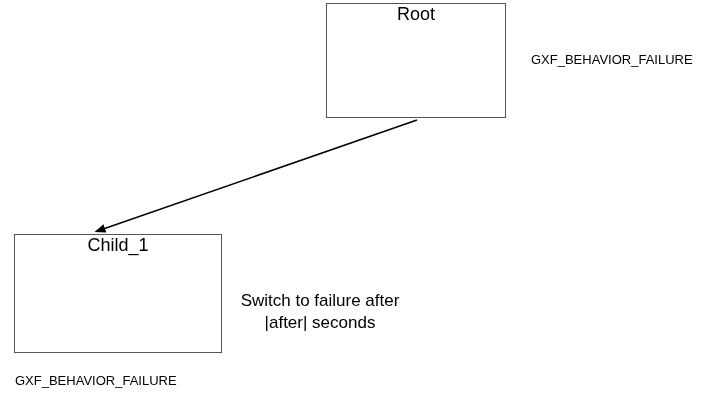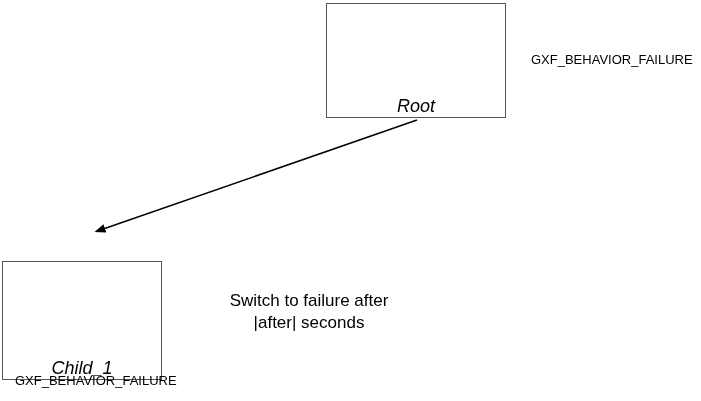--- a/index.html
+++ b/index.html
@@ -25,31 +25,30 @@
     left: 0; top: 0;
     width: 701px; height: 401px;
     pointer-events: none;
   }
   .node-box {
     position: absolute;
     box-sizing: border-box;
     background: #ffffff;
     border: 1.5px solid #555555;
     display: flex;
-    align-items: flex-end;
+    align-items: flex-start;
     justify-content: center;
-    font-style: italic;
   }
   .node-box.root {
     left: 326px; top: 3px;
     width: 180px; height: 115px;
   }
   .node-box.child1 {
-    left: 2px; top: 234px;
-    width: 160px; height: 119px; margin-top: 27px;
+    left: 14px; top: 234px;
+    width: 208px; height: 119px;
   }
   .node-label {
     font-size: 18px;
     color: #000000;
     white-space: nowrap;
   }
   .status-label {
     position: absolute;
     font-size: 13px;
     color: #000000;
@@ -57,21 +56,21 @@
     letter-spacing: 0px;
   }
   .status-label.root-status {
     left: 531px; top: 52px;
   }
   .status-label.child1-status {
     left: 15px; top: 373px;
   }
   .edge-annotation {
     position: absolute;
-    left: 199px; top: 290px;
+    left: 210px; top: 290px;
     width: 220px;
     text-align: center;
     font-size: 17px;
     line-height: 22px;
     color: #000000;
   }
 </style>
 </head>
 <body>
 

